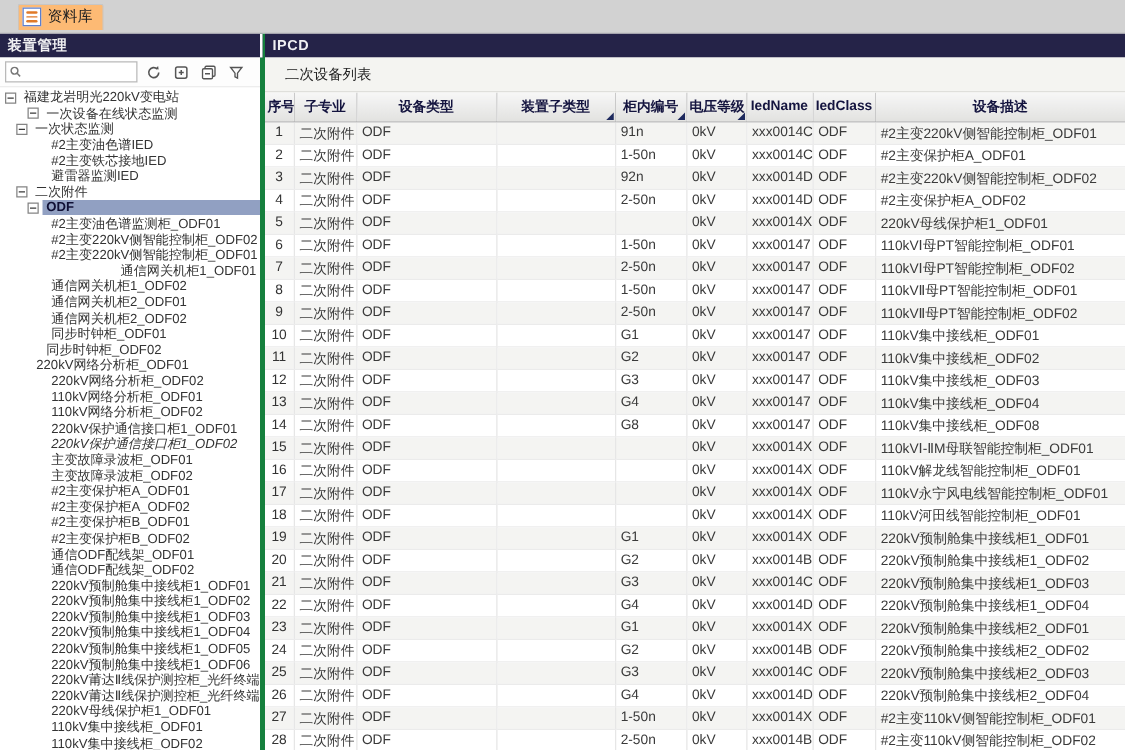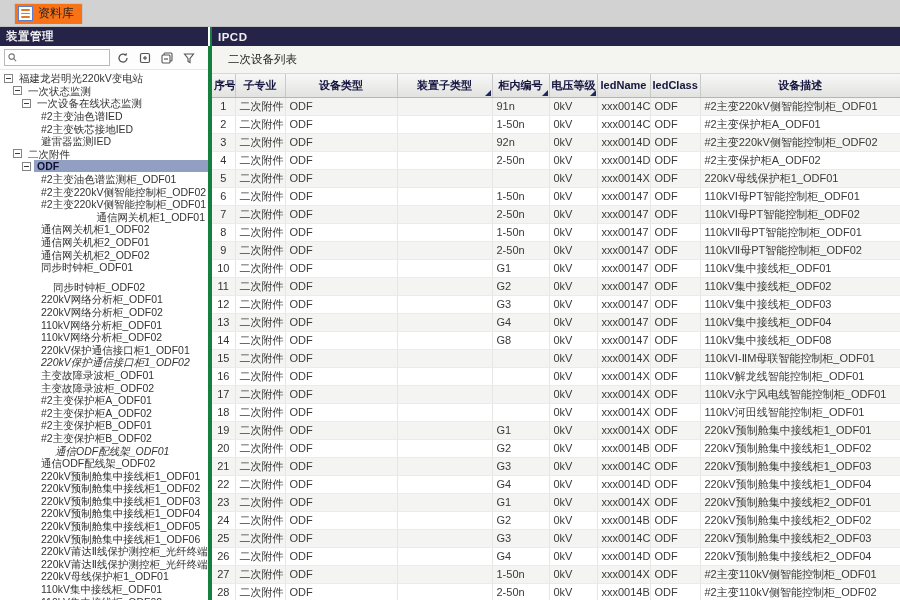--- a/index.html
+++ b/index.html
@@ -2,21 +2,21 @@
 <html><head>
 <meta charset="utf-8">
 <style>
   * { margin:0; padding:0; box-sizing:border-box; }
   html,body { width:900px; height:600px; overflow:hidden; }
   body { font-family:"Liberation Sans","DejaVu Sans",sans-serif; background:#d2d2d2; }
   #app { width:900px; height:600px; display:flex; flex-direction:column; }
 
   
   .topbar { height:27px; background:#d2d2d2; border-bottom:1px solid #c0c0c0; display:flex; align-items:center; padding-left:14px; flex:none; }
-  .doc-tab { display:flex; align-items:center; gap:5px; height:21px; padding:0 8px 0 3px; background:#f97316; border:1px solid #c6c6c6; border-bottom:none; border-radius:2px 2px 0 0; cursor:default; }
+  .doc-tab { display:flex; align-items:center; gap:5px; height:21px; padding:0 8px 0 3px; background:#fdba74; border:1px solid #c6c6c6; border-bottom:none; border-radius:2px 2px 0 0; cursor:default; }
   .doc-icon { width:15px; height:15px; background:#fff; border:1px solid #5b7fd0; display:flex; flex-direction:column; justify-content:center; gap:2px; padding:2px; }
   .doc-icon i { display:block; height:1.5px; background:#e07a28; border-radius:1px; }
   .doc-tab span.lbl { font-size:12px; color:#222; }
 
   .main { flex:1; display:flex; min-height:0; }
 
   
   .left { width:212px; flex:none; background:#fff; border-right:4px solid #15803d; display:flex; flex-direction:column; }
   .panel-header { height:19px; background:#252348; color:#f0f0f2; font-size:11.5px; font-weight:bold; display:flex; align-items:center; padding:0 6px; flex:none; letter-spacing:0.5px; }
   .left .panel-header { border-right:2px solid #fff; margin-right:-2px; }
@@ -101,28 +101,28 @@
           <svg width="12" height="12" viewBox="0 0 12 12">
               <path d="M1.5 2 H10.5 L7 6.5 V10.5 L5 9.5 V6.5 Z" fill="none" stroke="#555" stroke-width="1.1"></path>
             </svg>
         </button>
       </div>
       <div class="tree" id="tree">
           <div class="tree-row" style="padding-left: 4px;">
             <span class="exp"></span>
             <span class="tlabel">福建龙岩明光220kV变电站</span>
           </div>
+          <div class="tree-row" style="padding-left: 22px;">
+            <span class="exp"></span>
+            <span class="tlabel">一次设备在线状态监测</span>
+          </div>
           <div class="tree-row" style="padding-left: 13px;">
             <span class="exp"></span>
             <span class="tlabel">一次状态监测</span>
           </div>
-          <div class="tree-row" style="padding-left: 22px;">
-            <span class="exp"></span>
-            <span class="tlabel">一次设备在线状态监测</span>
-          </div>
           <div class="tree-row" style="padding-left: 38px;">
             <span class="tlabel">#2主变油色谱IED</span>
           </div>
           <div class="tree-row" style="padding-left: 38px;">
             <span class="tlabel">#2主变铁芯接地IED</span>
           </div>
           <div class="tree-row" style="padding-left: 38px;">
             <span class="tlabel">避雷器监测IED</span>
           </div>
           <div class="tree-row" style="padding-left: 13px;">
@@ -150,24 +150,24 @@
           </div>
           <div class="tree-row" style="padding-left: 38px;">
             <span class="tlabel">通信网关机柜2_ODF01</span>
           </div>
           <div class="tree-row" style="padding-left: 38px;">
             <span class="tlabel">通信网关机柜2_ODF02</span>
           </div>
           <div class="tree-row" style="padding-left: 38px;">
             <span class="tlabel">同步时钟柜_ODF01</span>
           </div>
-          <div class="tree-row" style="padding-left: 50px; margin-top: 7px;">
+          <div class="tree-row" style="padding-left: 34px;">
             <span class="tlabel">同步时钟柜_ODF02</span>
           </div>
-          <div class="tree-row" style="padding-left: 38px;">
+          <div class="tree-row" style="padding-left: 26px;">
             <span class="tlabel">220kV网络分析柜_ODF01</span>
           </div>
           <div class="tree-row" style="padding-left: 38px; align-items: flex-end;">
             <span class="tlabel">220kV网络分析柜_ODF02</span>
           </div>
           <div class="tree-row" style="padding-left: 38px;">
             <span class="tlabel">110kV网络分析柜_ODF01</span>
           </div>
           <div class="tree-row" style="padding-left: 38px;">
             <span class="tlabel">110kV网络分析柜_ODF02</span>
@@ -189,21 +189,21 @@
           </div>
           <div class="tree-row" style="padding-left: 38px;">
             <span class="tlabel">#2主变保护柜A_ODF02</span>
           </div>
           <div class="tree-row" style="padding-left: 38px;">
             <span class="tlabel">#2主变保护柜B_ODF01</span>
           </div>
           <div class="tree-row" style="padding-left: 38px;">
             <span class="tlabel">#2主变保护柜B_ODF02</span>
           </div>
-          <div class="tree-row" style="padding-left: 52px; font-style: italic;">
+          <div class="tree-row" style="padding-left: 38px;">
             <span class="tlabel">通信ODF配线架_ODF01</span>
           </div>
           <div class="tree-row" style="padding-left: 38px;">
             <span class="tlabel">通信ODF配线架_ODF02</span>
           </div>
           <div class="tree-row" style="padding-left: 38px;">
             <span class="tlabel">220kV预制舱集中接线柜1_ODF01</span>
           </div>
           <div class="tree-row" style="padding-left: 38px;">
             <span class="tlabel">220kV预制舱集中接线柜1_ODF02</span>

